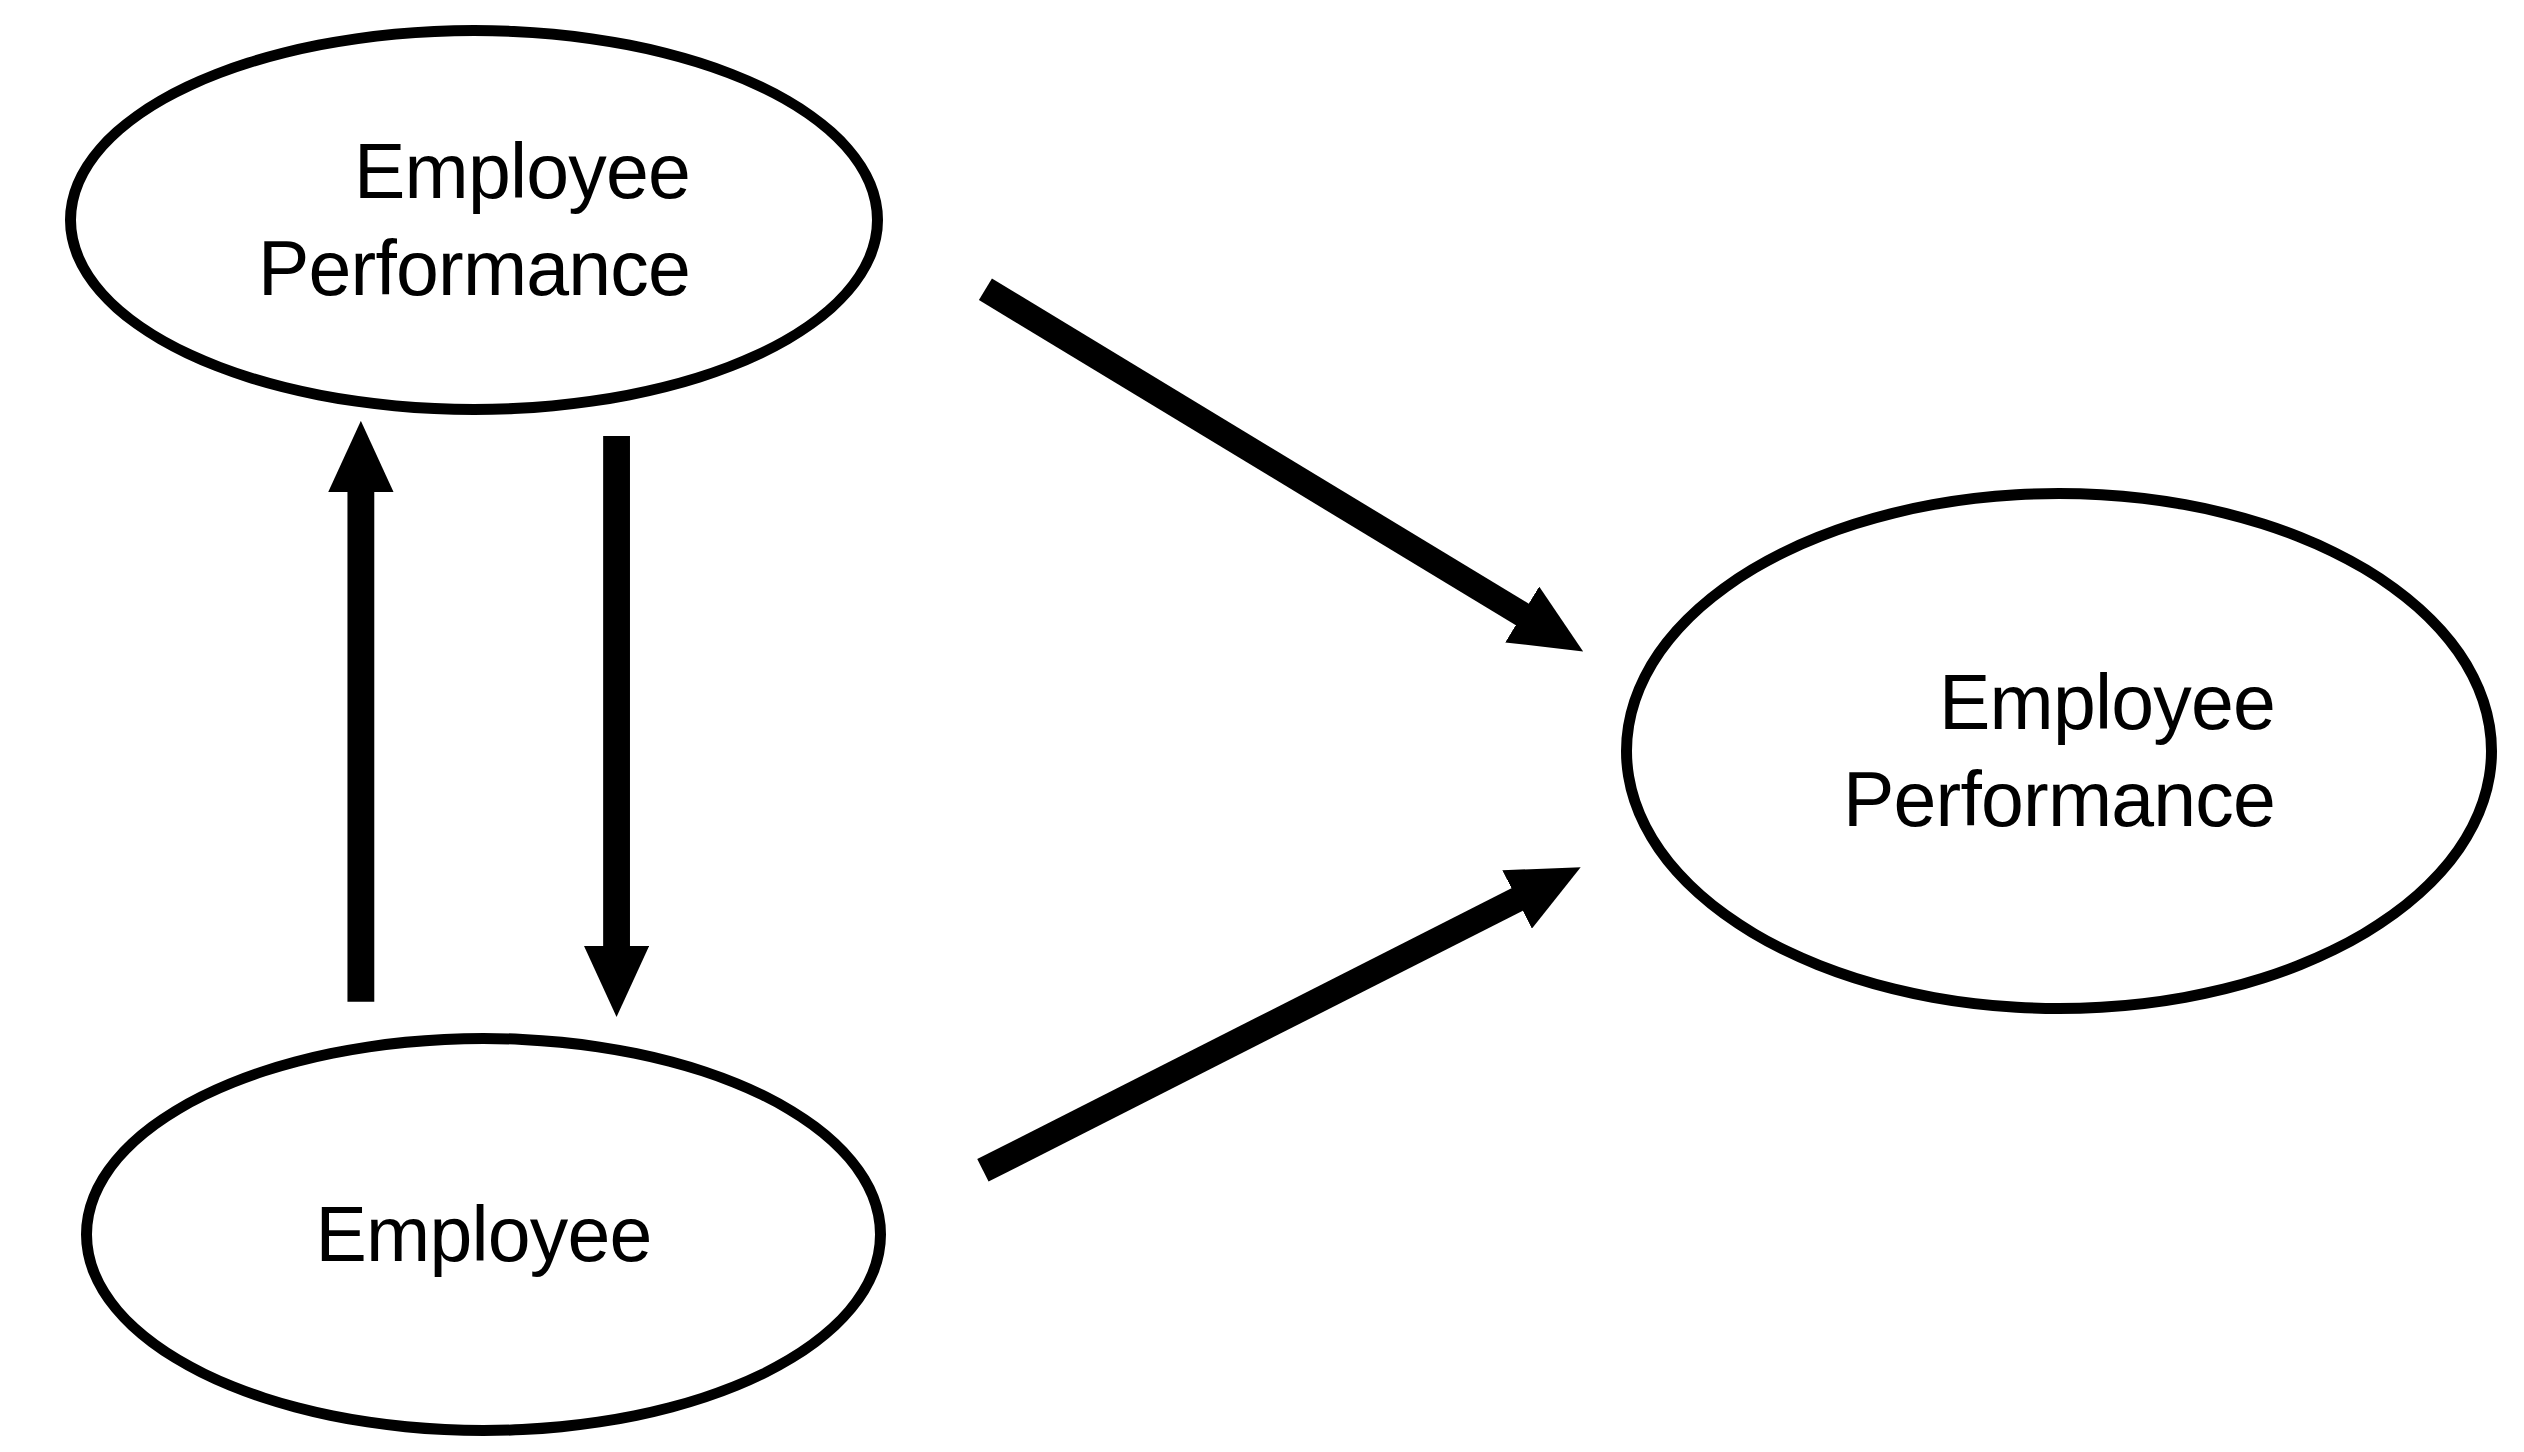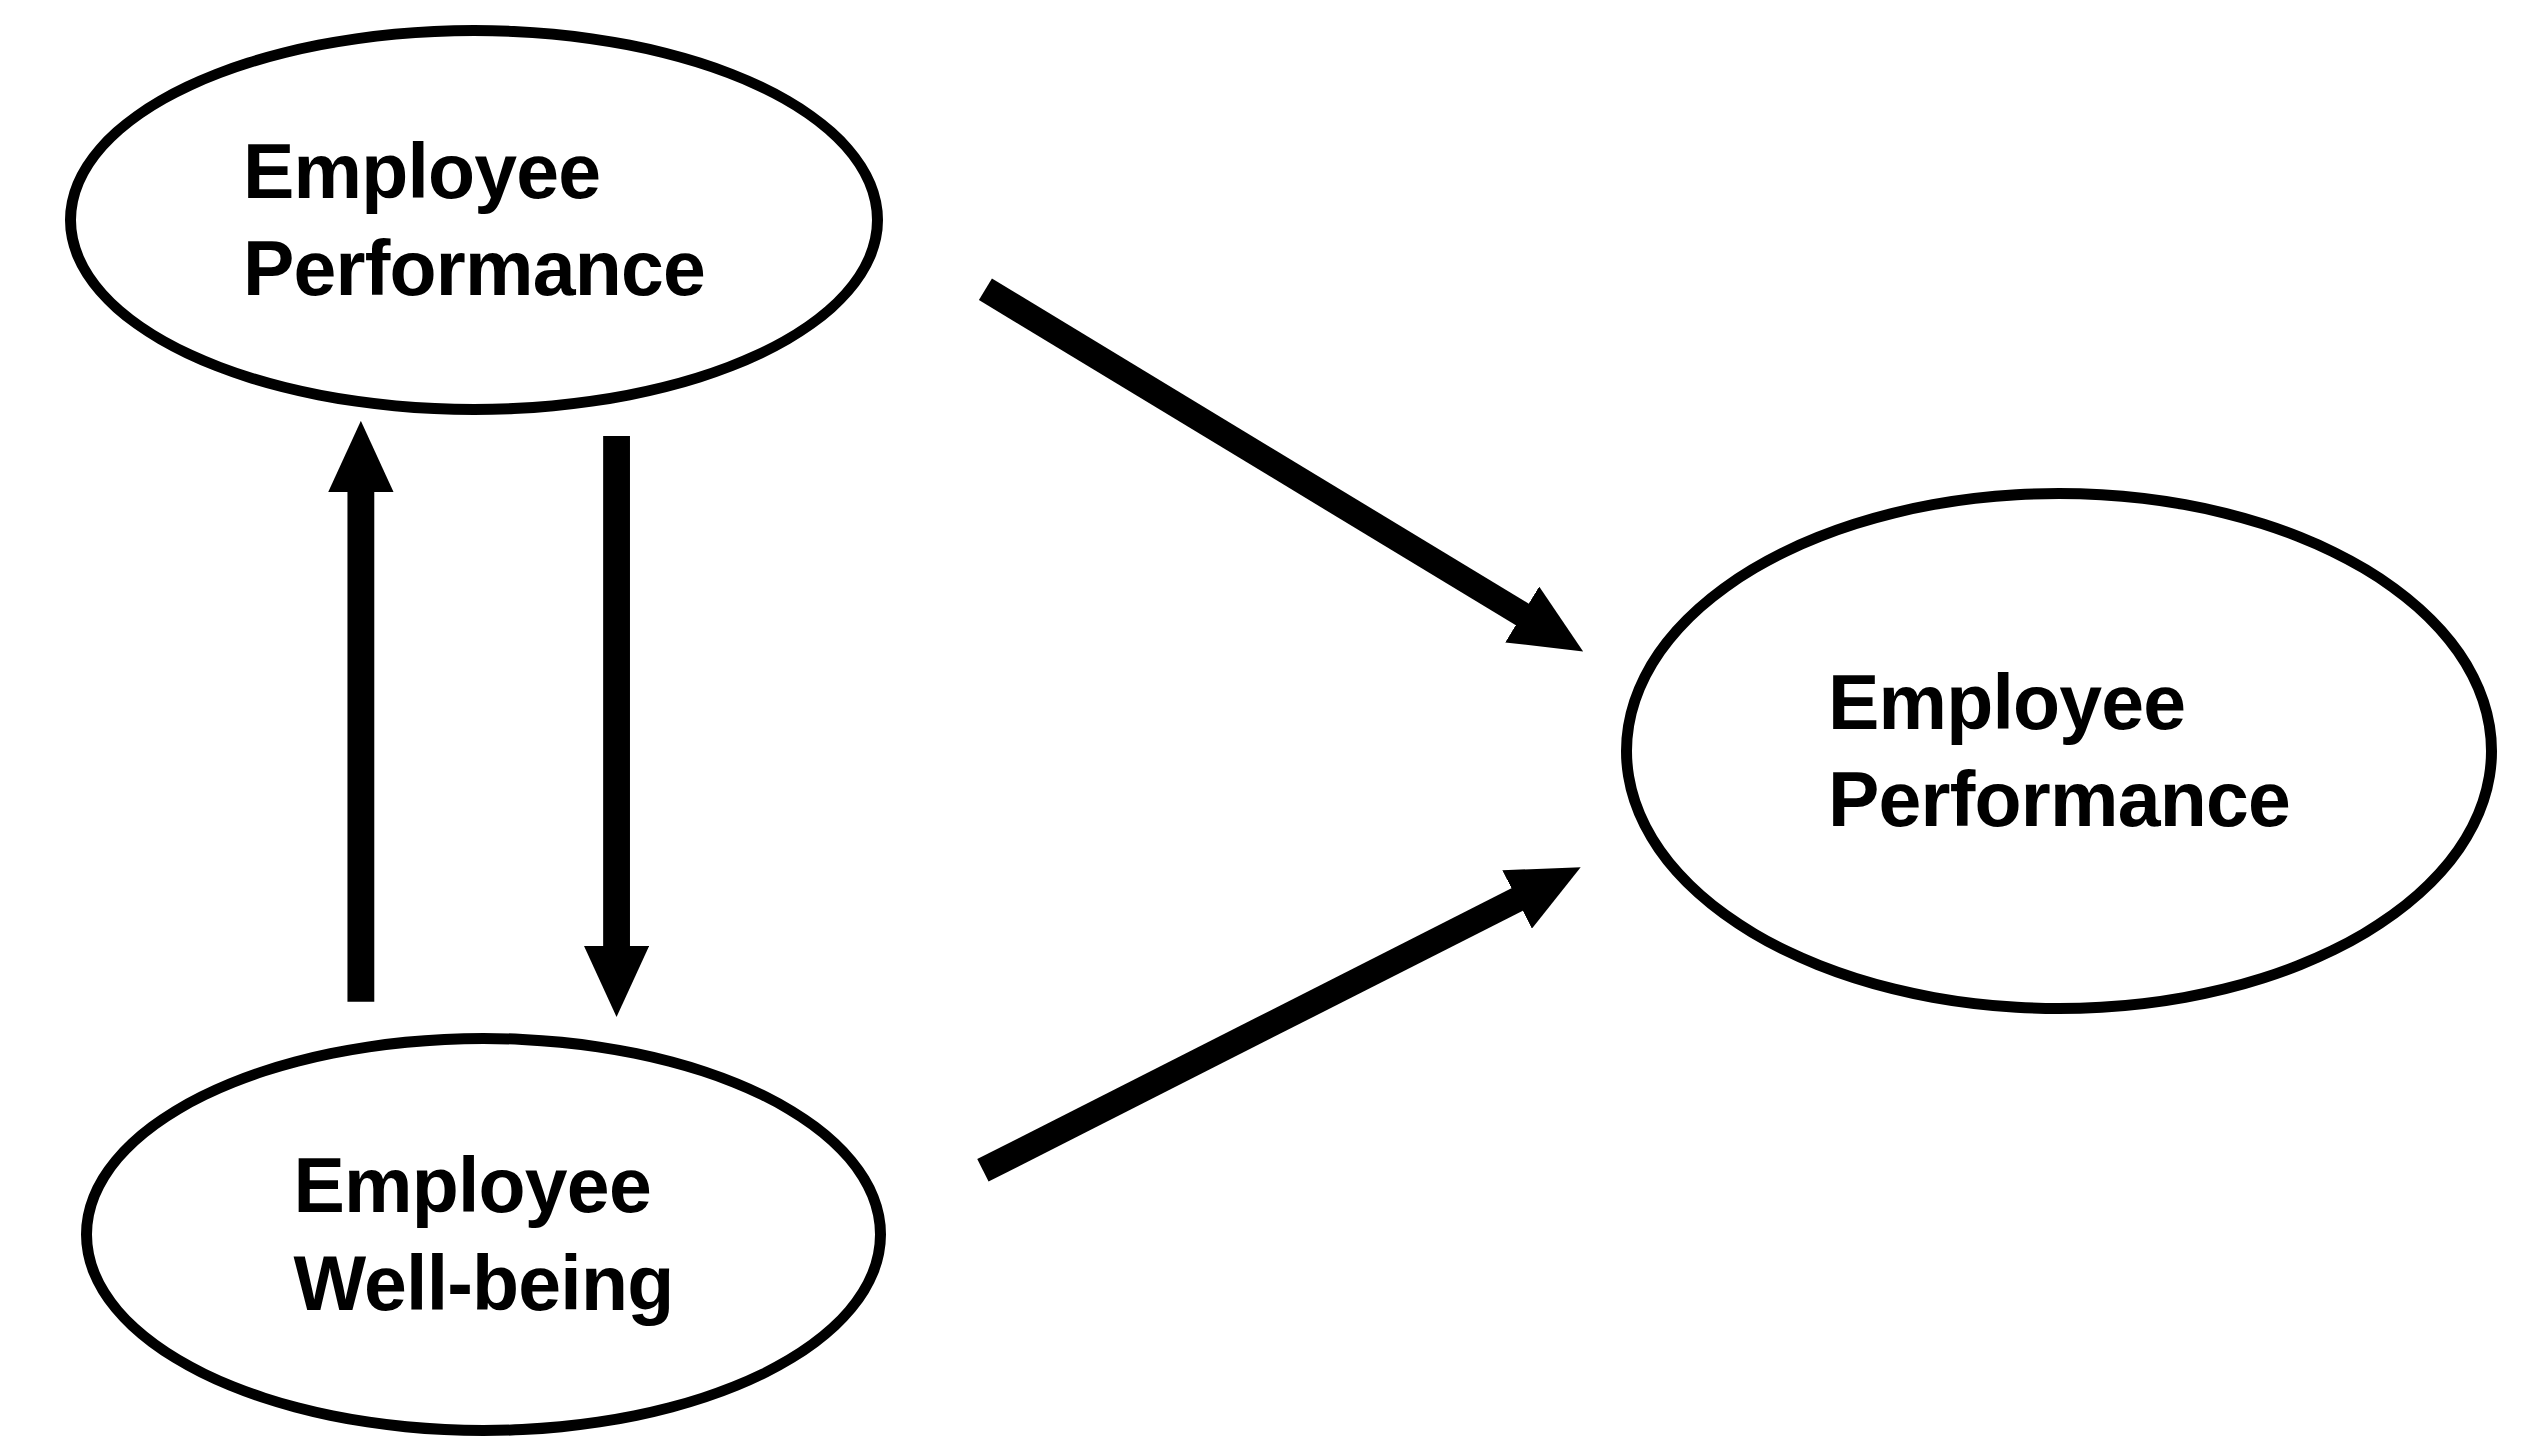--- a/index.html
+++ b/index.html
@@ -30,23 +30,23 @@
     position: absolute;
     box-sizing: border-box;
     border: 11.7px solid #000000;
     border-radius: 50%;
     background: transparent;
     display: flex;
     align-items: center;
     justify-content: center;
   }
   .node-label {
-    text-align: left;
+    text-align: right;
     color: #000000;
-    font-weight: bold;
+    font-weight: normal;
     font-size: 77px;
     line-height: 1.26;
     letter-spacing: -0.8px;
     white-space: nowrap;
   }
   .node-label .line {
     display: block;
   }
   .node-performance {
     left: 65px;
@@ -91,21 +91,20 @@
   <div class="node node-performance">
     <div class="node-label">
       <span class="line">Employee</span>
       <span class="line">Performance</span>
     </div>
   </div>
 
   <div class="node node-wellbeing">
     <div class="node-label">
       <span class="line">Employee</span>
-      <span class="line">Well-being</span>
     </div>
   </div>
 
   <div class="node node-sustainable">
     <div class="node-label">
       <span class="line">Employee</span>
       <span class="line">Performance</span>
     </div>
   </div>
 

